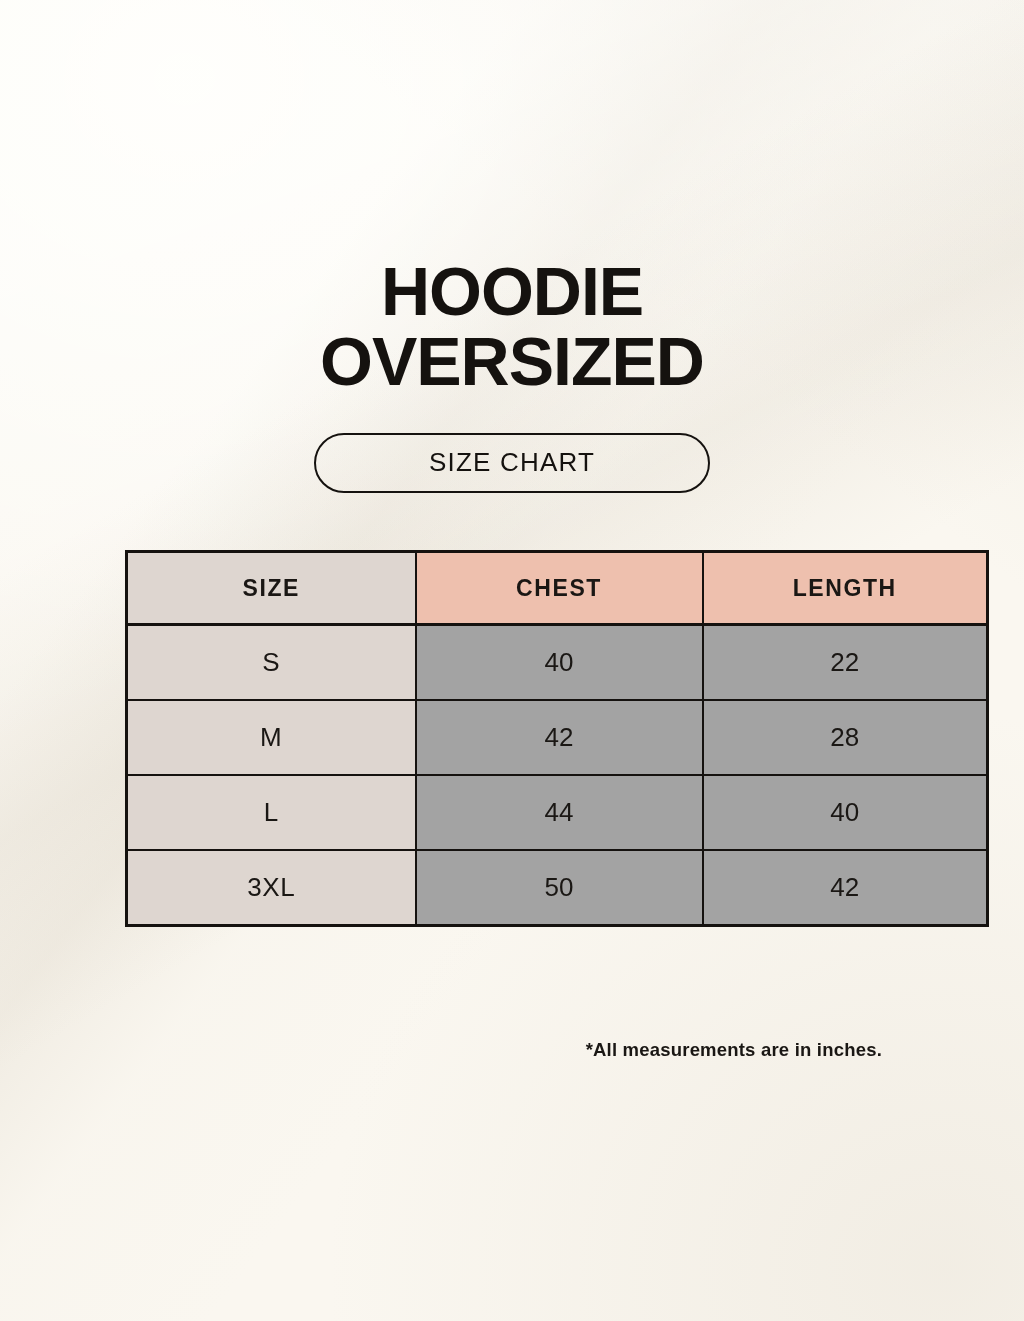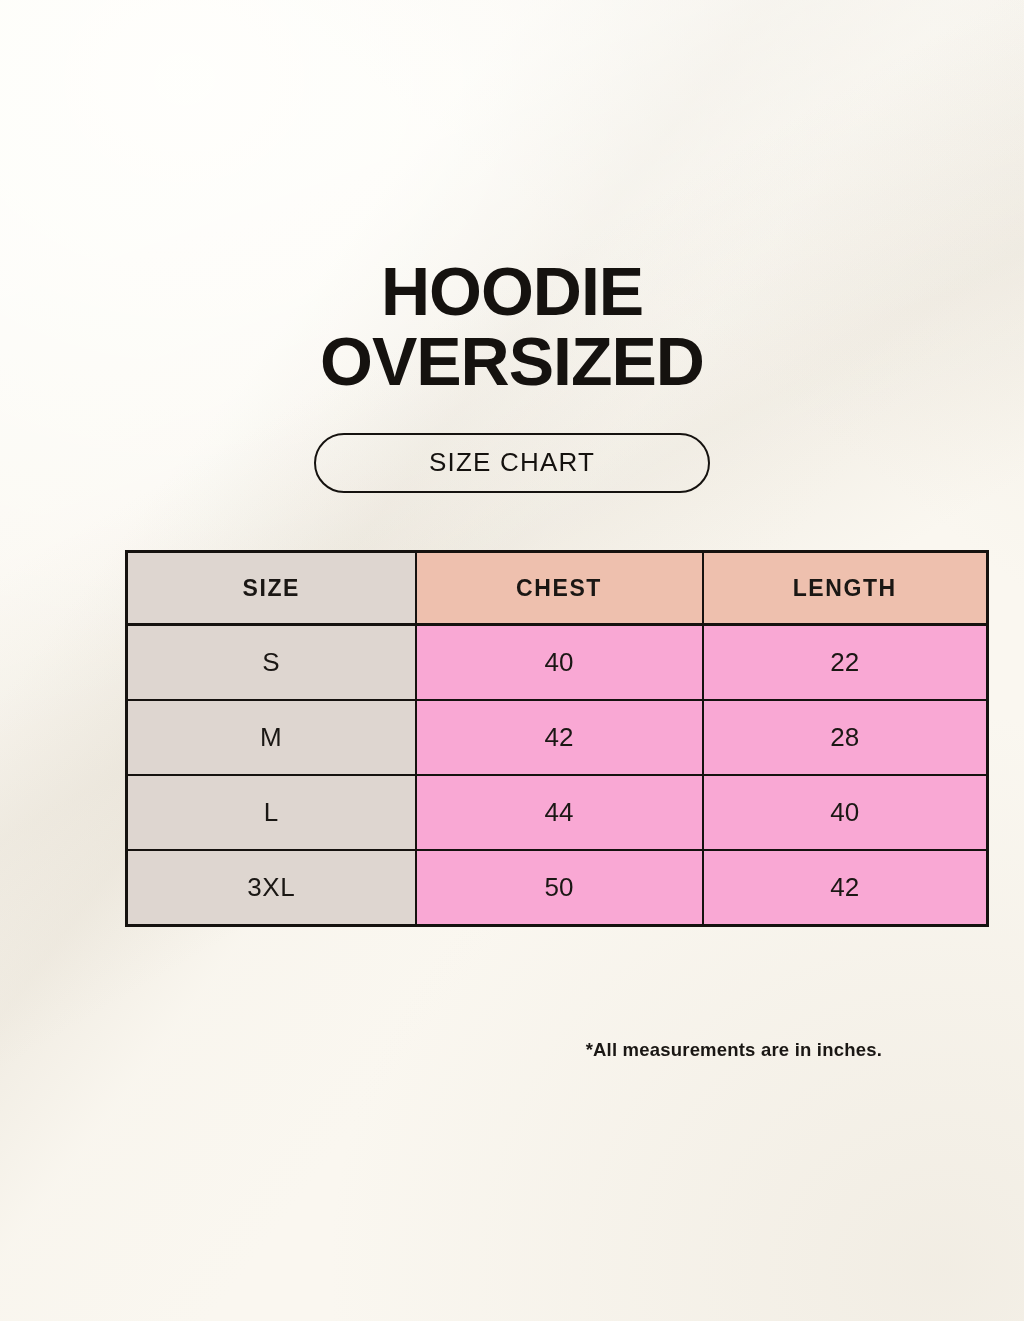--- a/index.html
+++ b/index.html
@@ -124,21 +124,21 @@
     font-size: 26px;
     font-weight: 400;
   }
   td.cell-size {
     background-color: #ded6d0;
     font-weight: 700;
     font-size: 25px;
     letter-spacing: 0.6px;
   }
   td.cell-val {
-    background-color: #f9a8d4;
+    background-color: #a3a3a3;
   }
 
   
   .footnote {
     position: absolute;
     left: 81px;
     top: 1039px;
     width: 801px;
     text-align: right;
     font-size: 18.5px;

